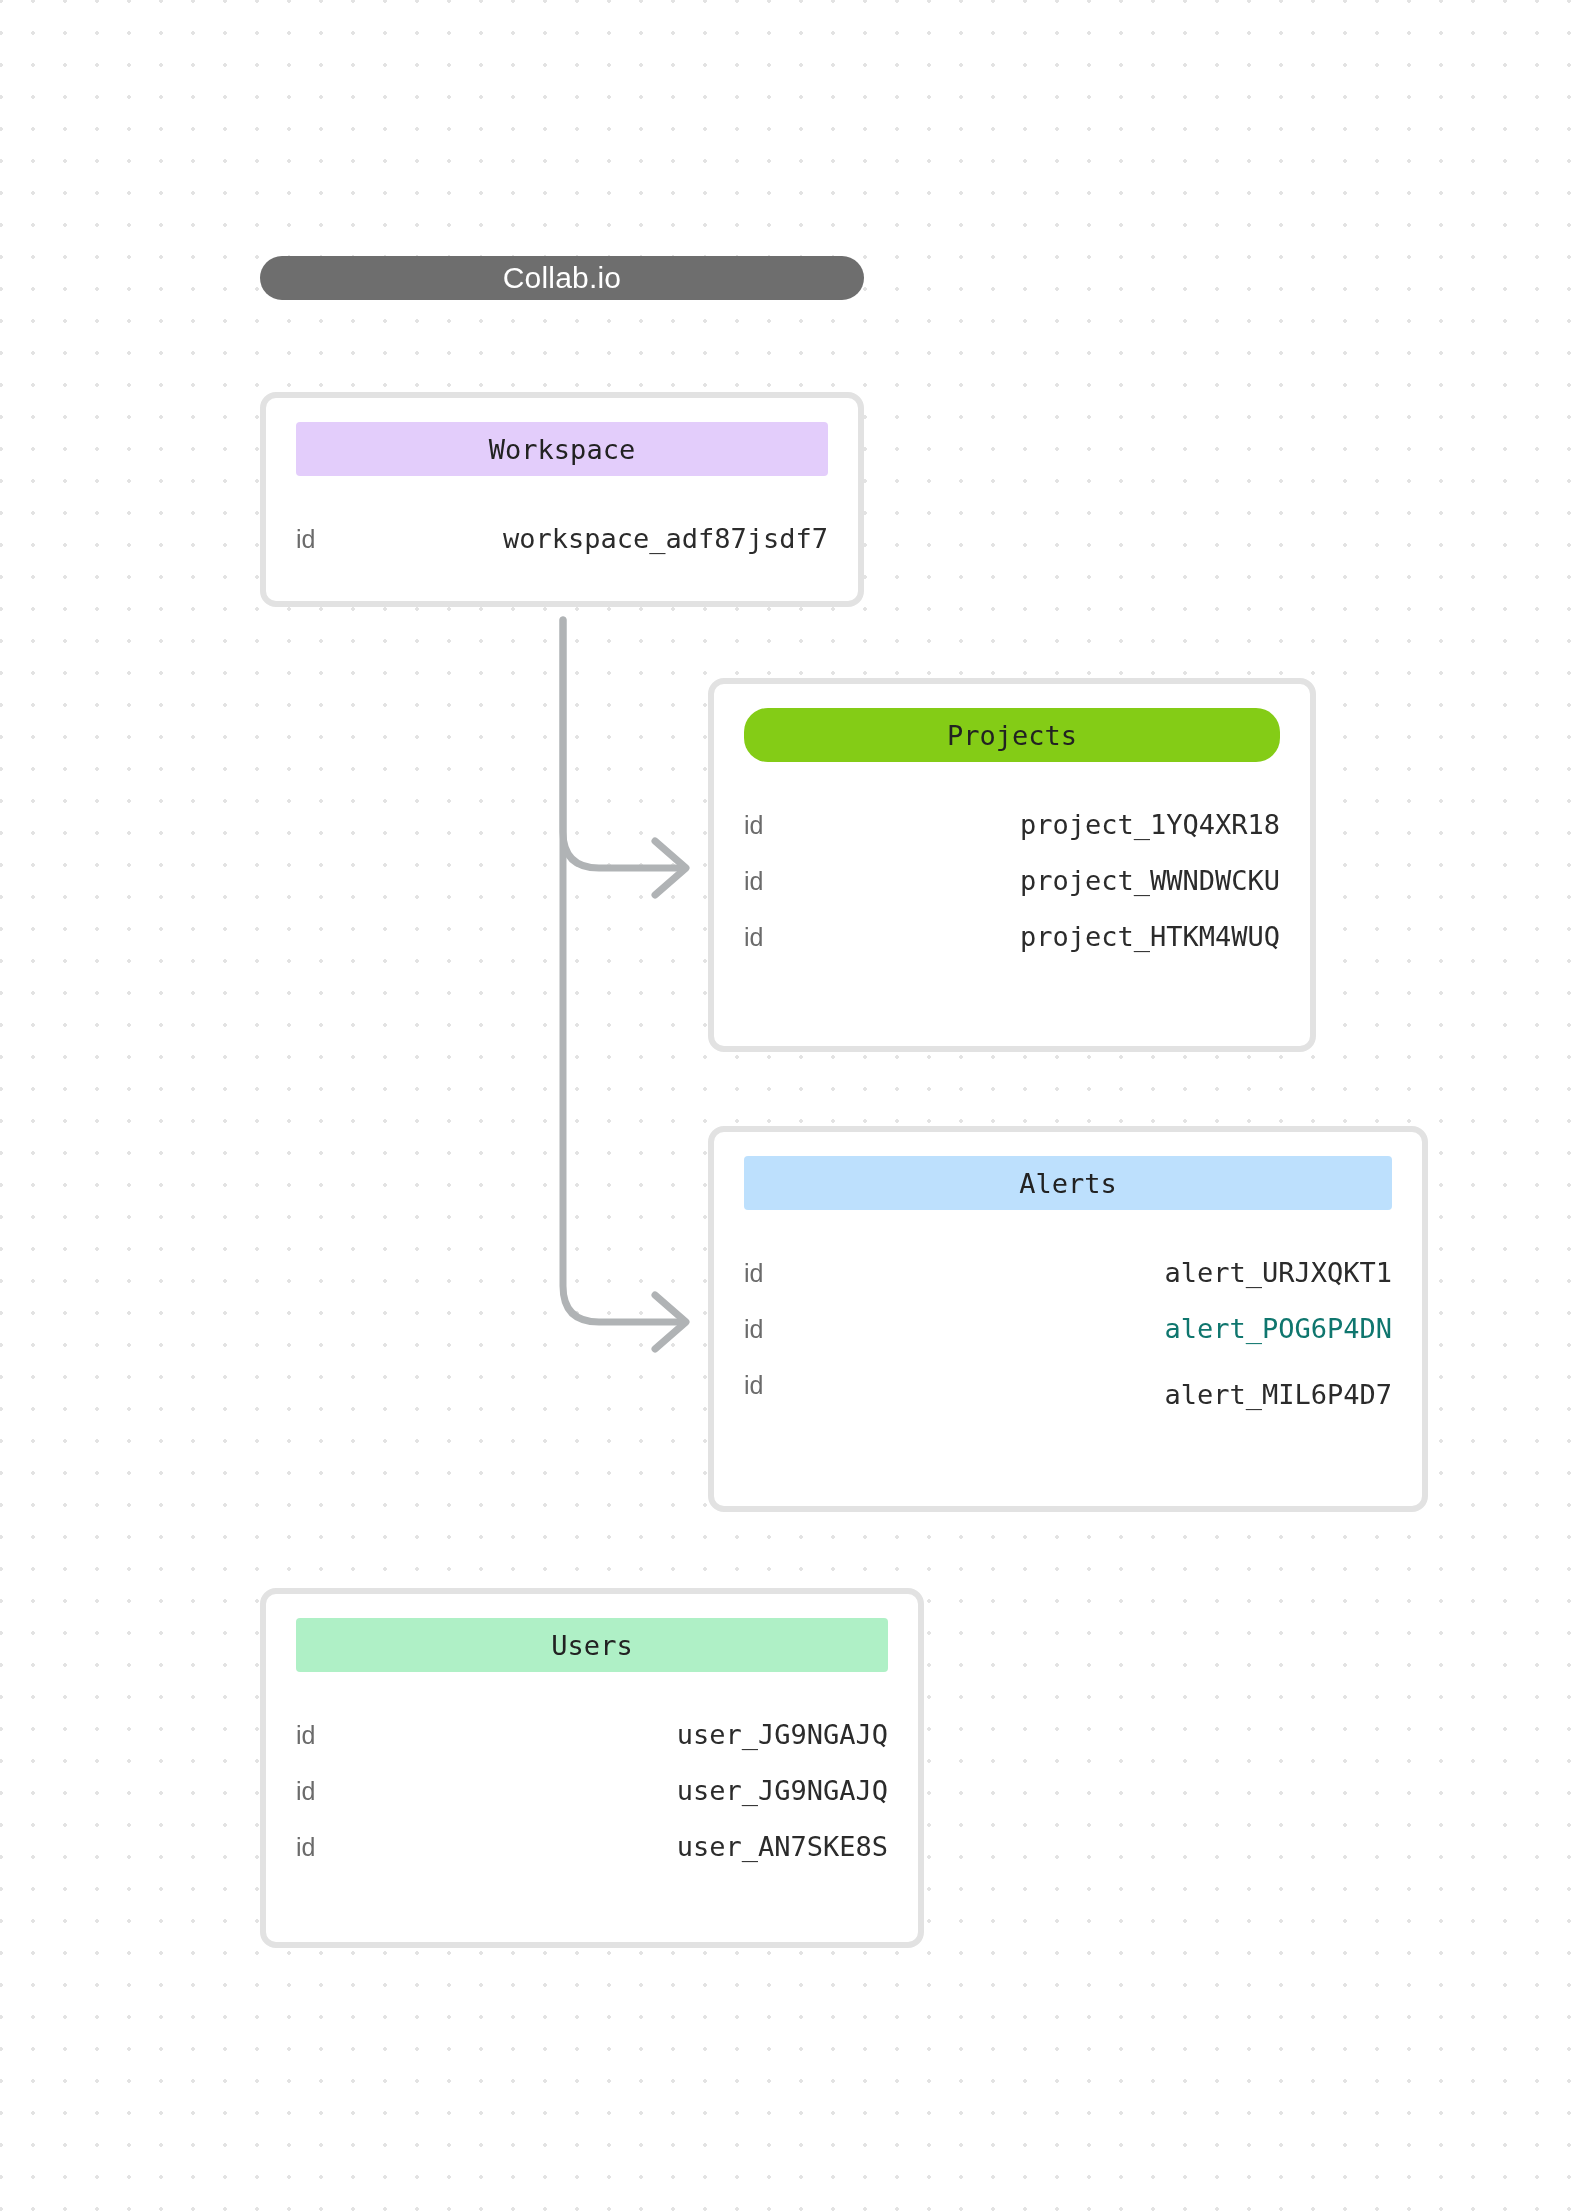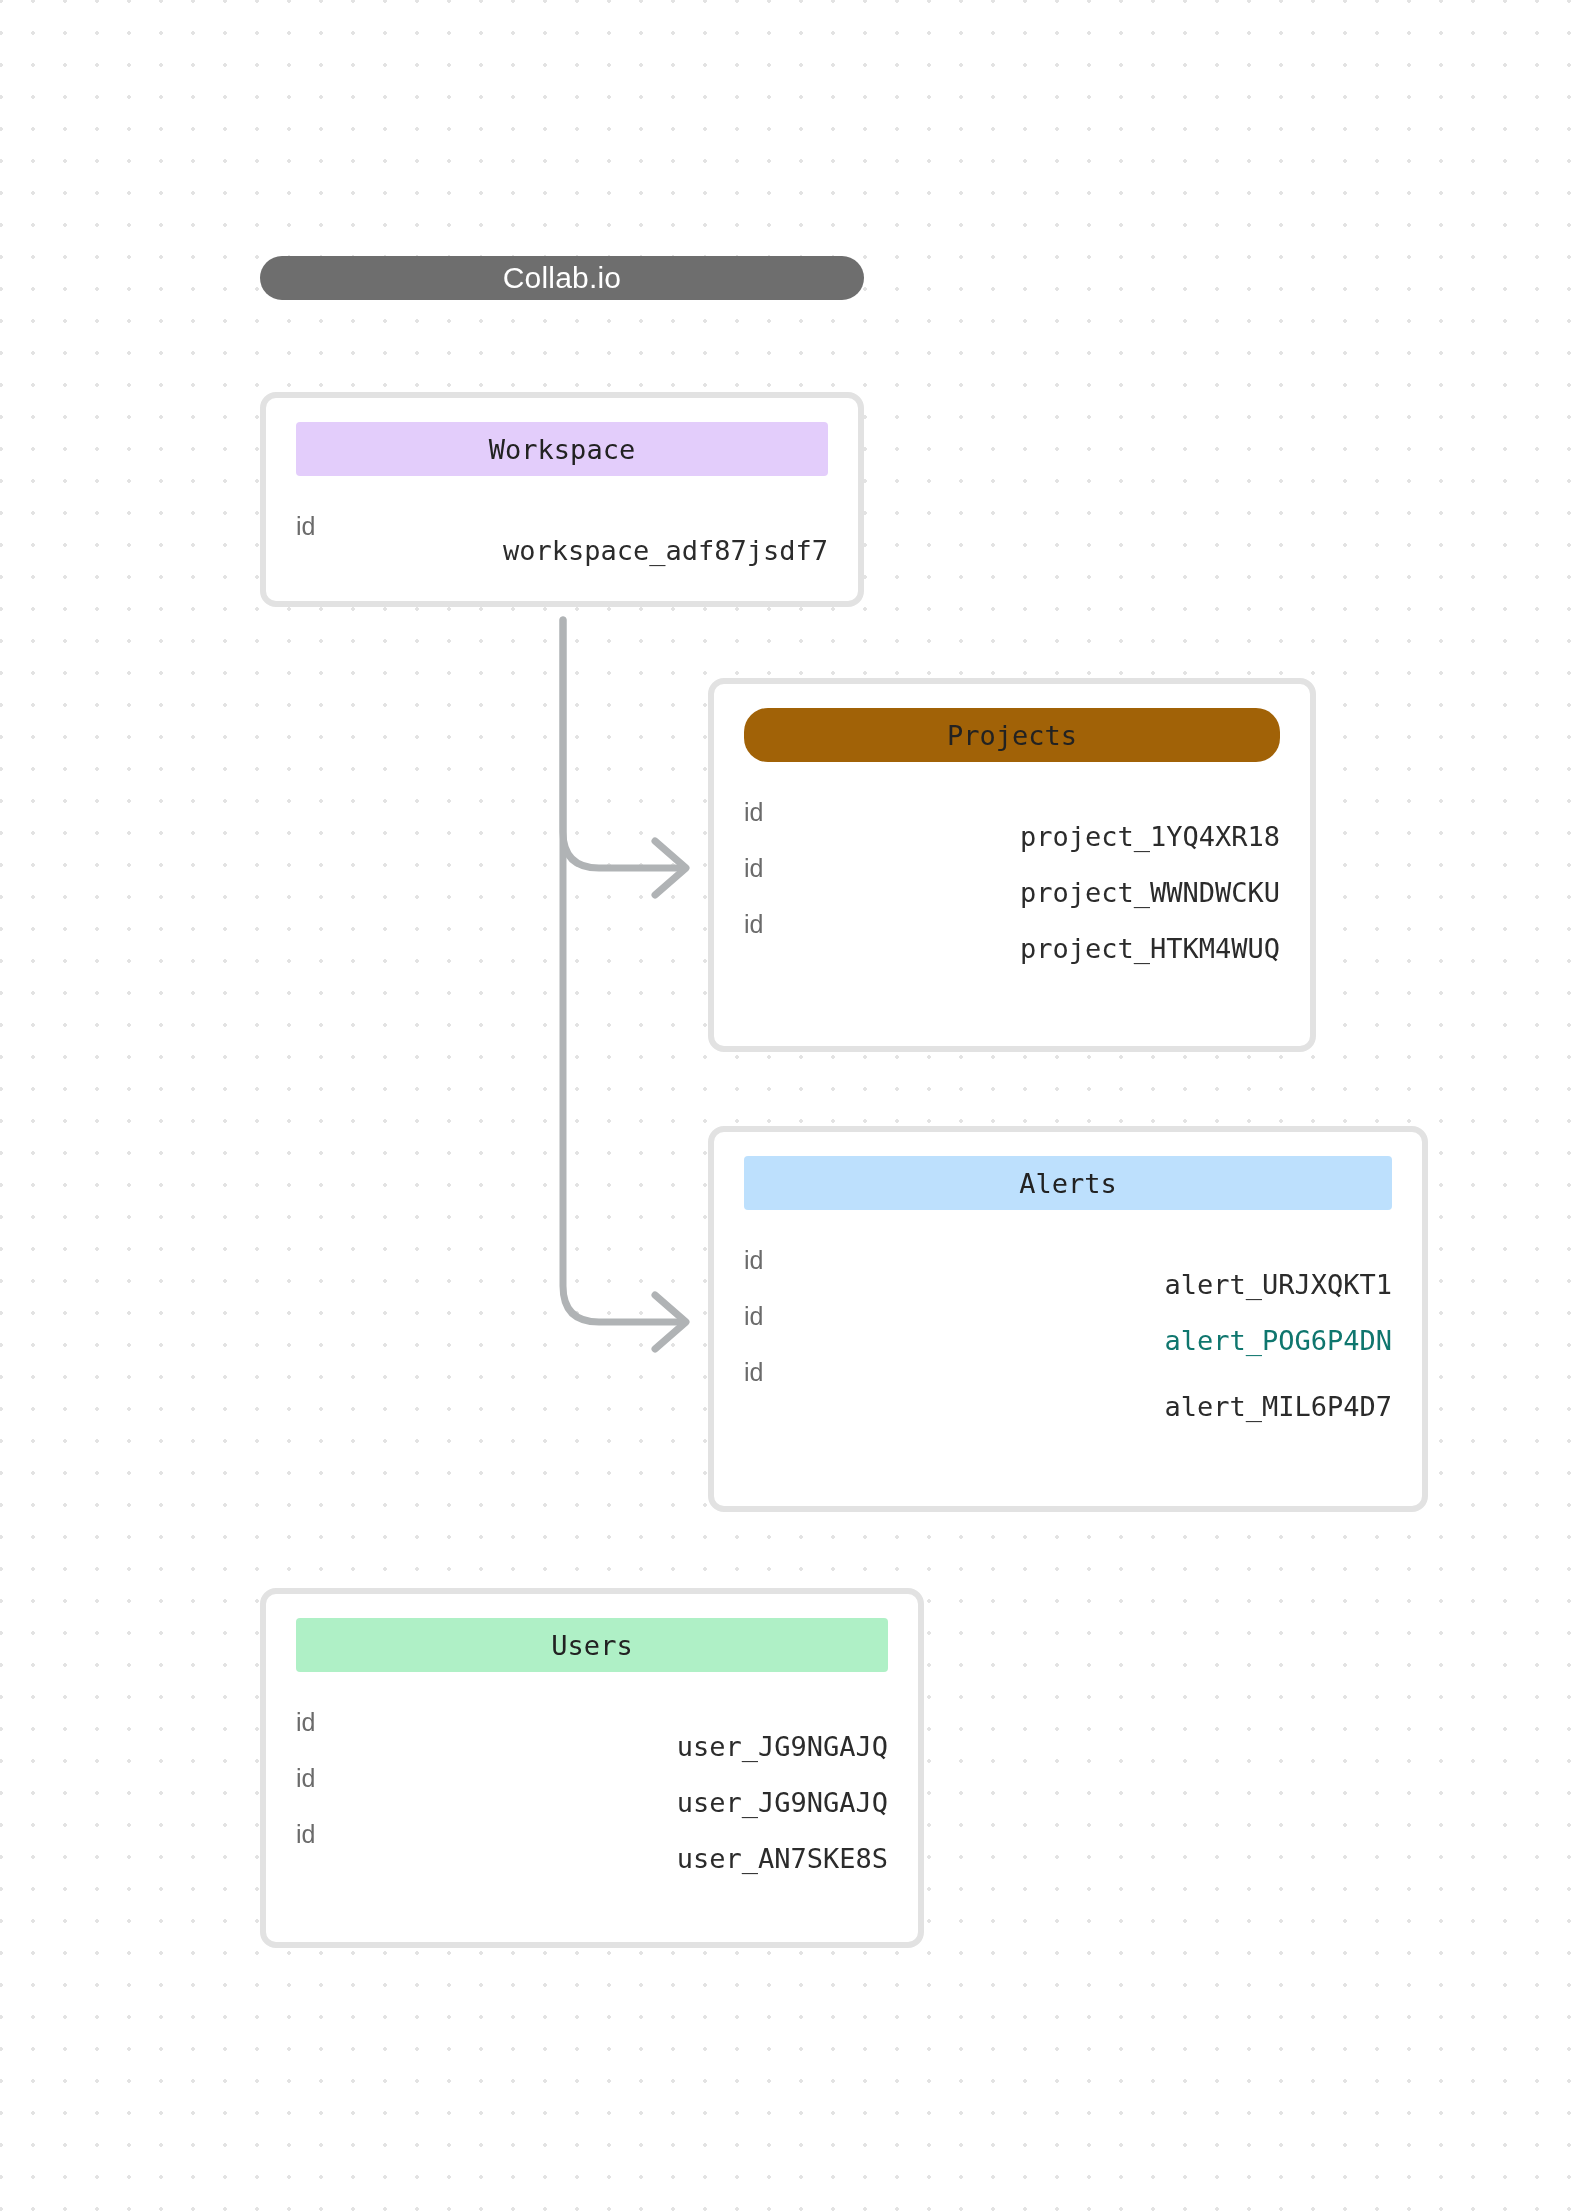--- a/index.html
+++ b/index.html
@@ -57,21 +57,21 @@
     margin-bottom: 22px;
   }
   .card-chip-label {
     font-family: "DejaVu Sans Mono", monospace;
     font-size: 27px;
     color: #222222;
     letter-spacing: 0px;
   }
   .row {
     display: flex;
-    align-items: center;
+    align-items: flex-end;
     justify-content: space-between;
     height: 56px;
   }
   .row-key {
     font-family: "Liberation Sans", sans-serif;
     font-size: 25px;
     color: #6b6b6b;
   }
   .row-val {
     font-family: "DejaVu Sans Mono", monospace;
@@ -123,21 +123,21 @@
     <div class="card-chip" style="background:#e3cdfb;">
       <span class="card-chip-label">Workspace</span>
     </div>
     <div class="row">
       <span class="row-key" style="color: rgb(107, 107, 107);">id</span>
       <span class="row-val" style="color: rgb(43, 43, 43);">workspace_adf87jsdf7</span>
     </div>
   </div>
 
   <div class="card" id="card-projects" style="border-color: rgb(226, 226, 226);">
-    <div class="card-chip" style="background:#a16207;border-radius:24px;">
+    <div class="card-chip" style="background:#84cc16;border-radius:24px;">
       <span class="card-chip-label">Projects</span>
     </div>
     <div class="row">
       <span class="row-key" style="color: rgb(107, 107, 107);">id</span>
       <span class="row-val" style="color: rgb(43, 43, 43);">project_1YQ4XR18</span>
     </div>
     <div class="row">
       <span class="row-key" style="color: rgb(107, 107, 107);">id</span>
       <span class="row-val" style="color: rgb(43, 43, 43);">project_WWNDWCKU</span>
     </div>

